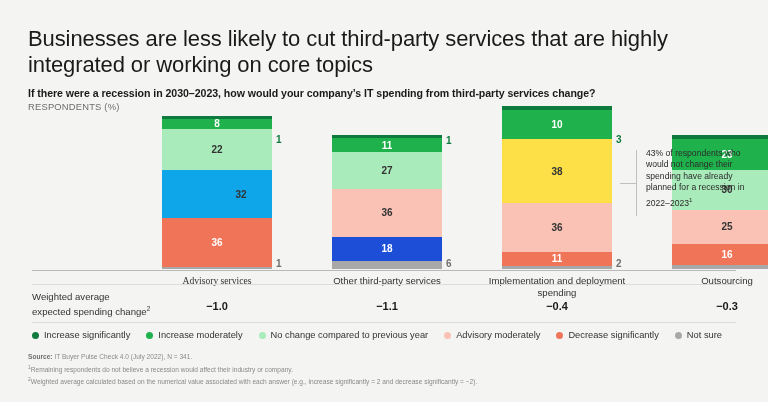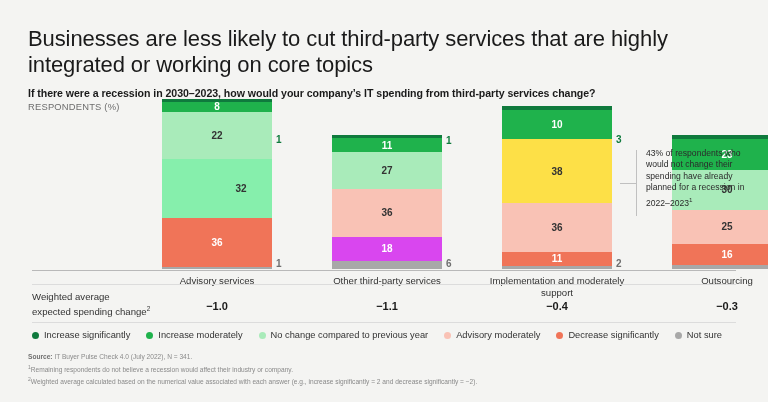--- a/index.html
+++ b/index.html
@@ -113,38 +113,38 @@
 
   <div class="plot">
     <div class="baseline"></div>
     <div id="bars">
         <div class="bargroup" style="left: 130px;">
           <div class="bar">
             <div class="seg darklbl" style="height: 2.5px; background: rgb(168, 168, 168);"></div>
             <div class="seg lightlbl" style="height: 48.24px; background: rgb(240, 116, 88);">
               <span>36</span>
             </div>
-            <div class="seg darklbl" style="height: 59px; background: #86efac; padding-left: 48px;">
+            <div class="seg darklbl" style="height: 48px; background: #0ea5e9; padding-left: 48px;">
               <span>32</span>
             </div>
-            <div class="seg darklbl" style="height: 47px; background: rgb(169, 235, 186);">
+            <div class="seg darklbl" style="height: 41px; background: rgb(169, 235, 186);">
               <span>22</span>
             </div>
             <div class="seg lightlbl" style="height: 10.72px; background: rgb(31, 178, 76);">
               <span>8</span>
             </div>
             <div class="seg darklbl" style="height: 2.5px; background: rgb(15, 122, 61);"></div>
           </div>
           <div class="outlbl top" style="bottom: 124px;">1</div>
           <div class="outlbl bot" style="bottom: 0px;">1</div>
         </div>
         <div class="bargroup" style="left: 300px;">
           <div class="bar">
             <div class="seg darklbl" style="height: 8.04px; background: rgb(168, 168, 168);"></div>
-            <div class="seg lightlbl" style="height: 24.12px; background: #d946ef;">
+            <div class="seg lightlbl" style="height: 24.12px; background: #1d4ed8;">
               <span>18</span>
             </div>
             <div class="seg darklbl" style="height: 48.24px; background: rgb(249, 194, 181);">
               <span>36</span>
             </div>
             <div class="seg darklbl" style="height: 36.18px; background: rgb(169, 235, 186); text-align: center;">
               <span>27</span>
             </div>
             <div class="seg lightlbl" style="height: 14.74px; background: rgb(31, 178, 76);">
               <span>11</span>
@@ -187,23 +187,23 @@
               <span>30</span>
             </div>
             <div class="seg lightlbl" style="height: 30.82px; background: rgb(31, 178, 76);">
               <span>23</span>
             </div>
             <div class="seg darklbl" style="height: 4.02px; background: rgb(15, 122, 61);"></div>
           </div>
         </div>
       </div>
     <div id="catlabels">
-        <div class="catlabel" style="left: 130px;">Advisory services</div>
+        <div class="catlabel" style="left: 130px; font-family: Liberation Serif, serif;">Advisory services</div>
         <div class="catlabel" style="left: 300px;">Other third-party services</div>
-        <div class="catlabel" style="left: 470px;">Implementation and moderately support</div>
+        <div class="catlabel" style="left: 470px;">Implementation and deployment spending</div>
         <div class="catlabel" style="left: 640px;">Outsourcing</div>
       </div>
   </div>
 
   <div class="anno-bracket"></div>
   <div class="anno-leader"></div>
   <div class="anno-text"><span id="anno-body">43% of respondents who would not change their spending have already planned for a recession in 2022–2023</span><sup id="anno-sup">1</sup></div>
 
   <div class="wa-divider"></div>
   <div class="wa-label">

